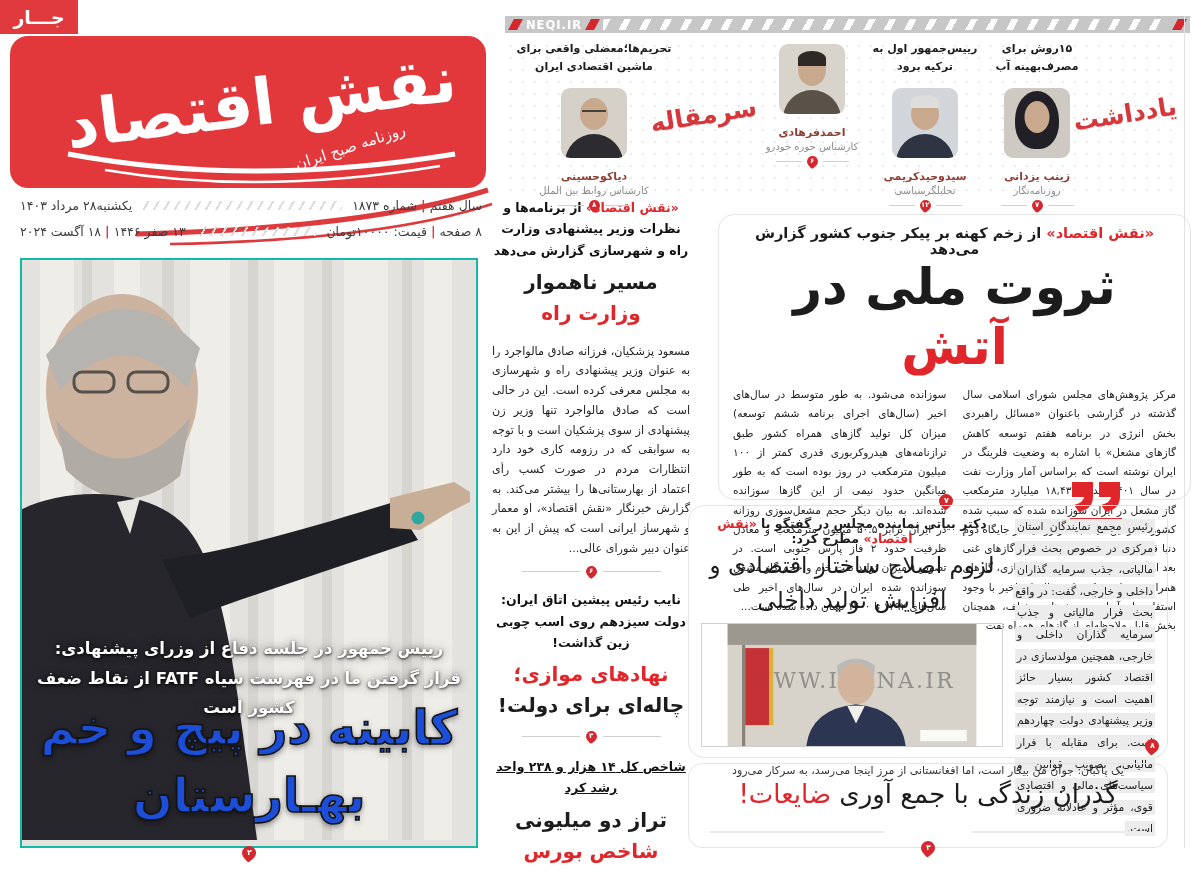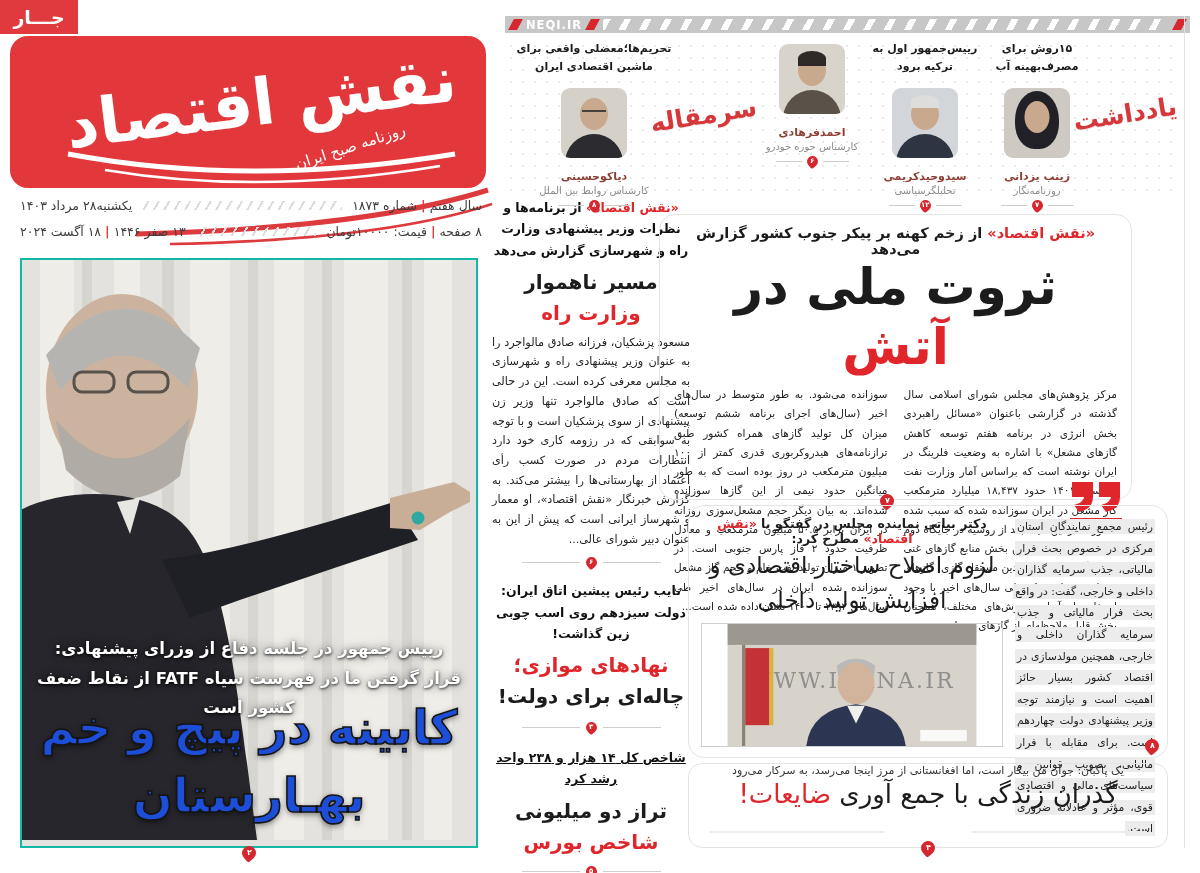--- a/index.html
+++ b/index.html
@@ -39,21 +39,21 @@
   .drop.sm b{font-size:7px;}
   .sep{display:flex;align-items:center;justify-content:center;gap:6px;}
   .sep .ln{height:1px;background:#cfcfcf;width:58px;}
   .photo-card .drop{position:absolute;left:50%;bottom:-14px;transform:translateX(-50%) rotate(-40deg);}
   
   .midcol{position:absolute;left:492px;top:197px;width:198px;}
   .kick{font-size:12.5px;font-weight:bold;text-align:center;line-height:1.7;color:#111;}
   .kick .brand{color:#e0262b;}
   .mhead{font-weight:bold;text-align:center;line-height:1.55;font-size:20px;letter-spacing:-.5px;}
   .red{color:#e0262b;}
-  .mbody{font-size:11.2px;line-height:1.76;text-align:justify;color:#222;margin-top:4px;}
+  .mbody{font-size:11.2px;line-height:1.76;text-align:justify;color:#222;margin-top:13px;}
   
   .topbar{position:absolute;left:505px;top:16px;width:685px;height:17px;background:#c7c7c8;
         display:flex;align-items:center;direction:ltr;padding:0 6px;box-sizing:border-box;gap:6px;}
   .rslash{width:9px;height:11px;background:#d6272e;transform:skewX(-28deg);flex:0 0 auto;}
   .site{color:#fff;font-size:11.5px;font-weight:bold;letter-spacing:1px;}
   .slashes{flex:1;height:11px;
         background:repeating-linear-gradient(-62deg,transparent 0 12px,#fff 12px 18px);}
   
   .authors{position:absolute;left:505px;top:40px;width:672px;height:158px;display:flex;
         justify-content:space-between;align-items:flex-start;
@@ -78,21 +78,21 @@
   .a-name{font-size:11px;font-weight:bold;color:#8d3f33;margin-top:12px;}
   .a-role{font-size:10px;color:#8a8a8a;margin-top:2px;}
   .a-sep{display:flex;align-items:center;justify-content:center;gap:5px;margin-top:4px;}
   .a-sep .ln{width:26px;height:1px;background:#cfcfcf;}
   .callig{color:#d6373b;font-weight:bold;font-size:25px;transform:rotate(-9deg);
         text-shadow:0 1px 0 rgba(0,0,0,.08);}
   .lbl-wrap{position:relative;padding-top:58px;width:86px;text-align:center;}
   .lbl-wrap::before{content:"";position:absolute;top:46px;left:18px;width:52px;height:52px;
         background:#f0efef;transform:rotate(12deg);z-index:-1;}
   
-  .lead-card{position:absolute;left:659px;top:214px;width:473px;height:286px;border:1.5px solid #e4e4e4;
+  .lead-card{position:absolute;left:718px;top:214px;width:473px;height:286px;border:1.5px solid #e4e4e4;
         border-radius:16px;box-sizing:border-box;padding:10px 14px 0;}
   .lead-kick{text-align:center;font-size:14.5px;font-weight:bold;}
   .lead-head{text-align:center;font-size:50px;font-weight:bold;letter-spacing:-2px;line-height:1.2;
         margin-top:0px;}
   .lead-body{display:flex;gap:16px;margin-top:8px;}
   .lead-body div{flex:1;font-size:10.6px;line-height:1.82;text-align:justify;color:#222;}
   .lead-card .drop{position:absolute;bottom:-9px;left:220px;}
   
   .quote{position:absolute;left:1068px;top:482px;}
   

